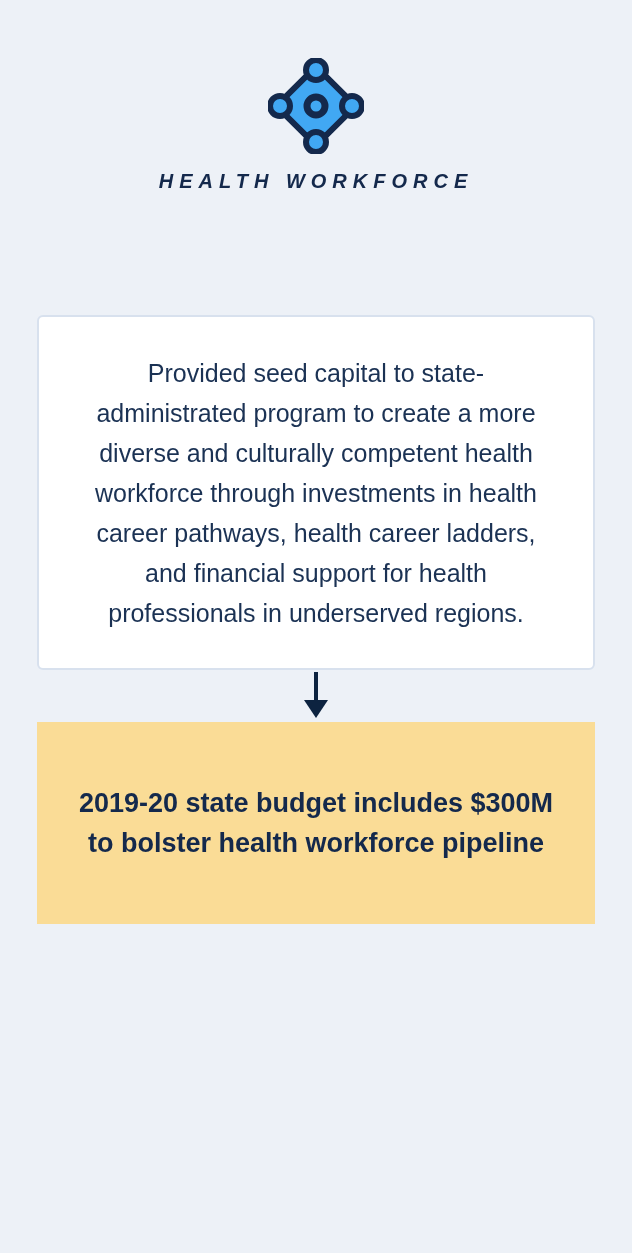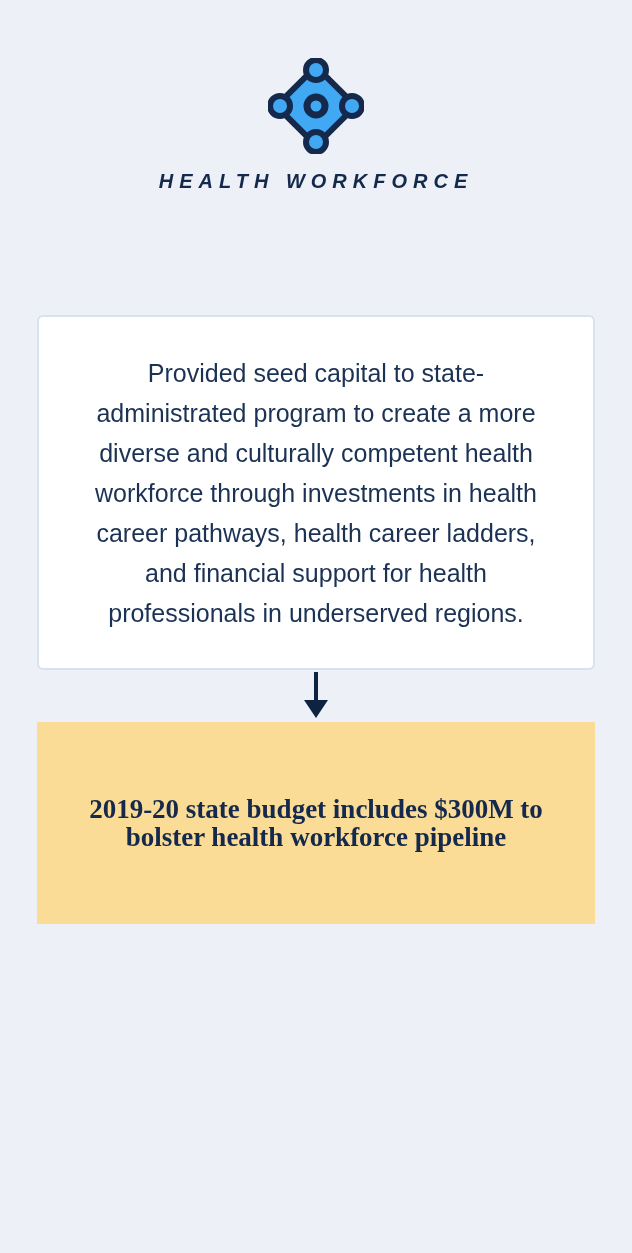--- a/index.html
+++ b/index.html
@@ -81,25 +81,24 @@
   .highlight{
     width:558px;
     height:202px;
     background:var(--yellow);
     display:flex;align-items:center;justify-content:center;
     padding:20px 36px;
   }
   .highlight p{
     font-size:27px;
     font-weight:700;
-    line-height:28px;
+    line-height:40px;
     color:var(--navy);
     text-align:center;
     max-width:480px;
-    font-family:Liberation Serif, serif;
   }
 </style>
 </head>
 <body>
 
 <div class="page">
 
   <div class="icon-wrap">
     <svg width="96" height="96" viewBox="0 0 96 96" aria-hidden="true">
       <rect x="20" y="20" width="56" height="56" rx="15" transform="rotate(45 48 48)" fill="#41A8F3" stroke="#14294C" stroke-width="6"></rect>

